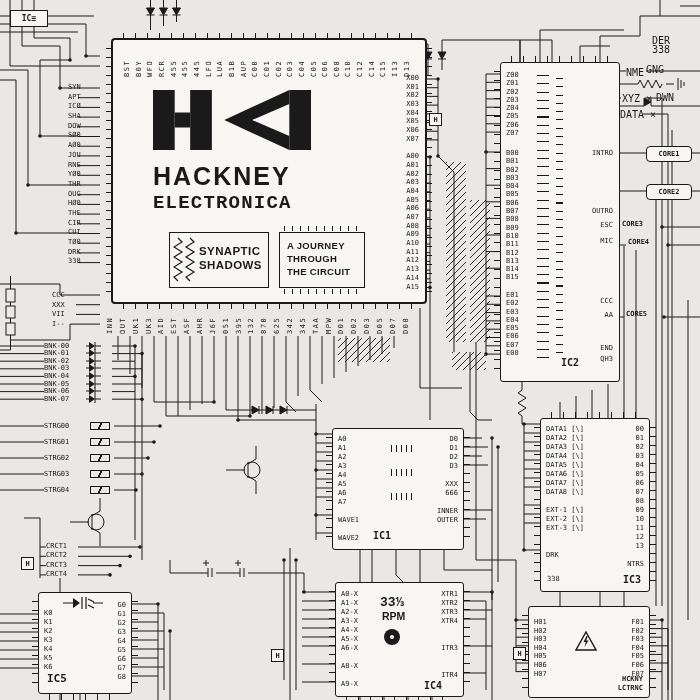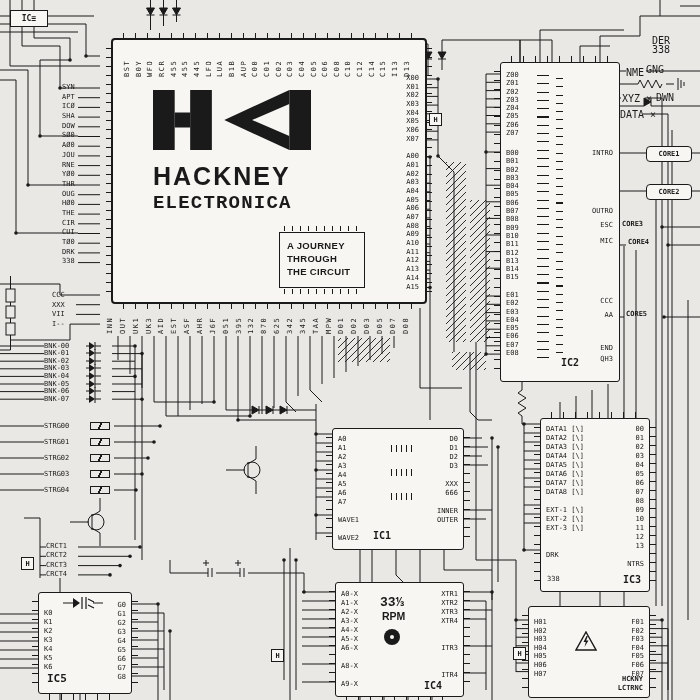--- a/index.html
+++ b/index.html
@@ -35,21 +35,21 @@
   .brand2{position:absolute;left:40px;top:152px;font-family:Liberation Mono, monospace;font-weight:900;font-size:19px;letter-spacing:1.2px}
   .tbox{position:absolute;left:56px;top:192px;width:98px;height:54px;border:1.6px solid #1a1a1a}
   .tbox .ttext{position:absolute;left:29px;top:12px;font-family:"Liberation Sans",sans-serif;font-weight:800;font-size:11.5px;line-height:13.5px;letter-spacing:.4px}
   .tbox svg{position:absolute;left:3px;top:3px}
   .sbox{position:absolute;left:166px;top:192px;width:84px;height:54px;border:1.6px solid #1a1a1a}
   .sbox:before,.sbox:after{content:"";position:absolute;left:4px;right:4px;height:5px;
       background:repeating-linear-gradient(90deg,#1a1a1a 0 1.5px,transparent 1.5px 8px)}
   .sbox:before{top:-7px}.sbox:after{bottom:-7px}
   .sbox .stext{position:absolute;left:7px;top:7px;font-family:"Liberation Sans",sans-serif;font-weight:800;font-size:9.5px;line-height:12.8px;letter-spacing:.3px}
 
-  #leftlabels{left:62px;top:83px;width:26px}
+  #leftlabels{left:68px;top:83px;width:26px}
   #leftlower{left:52px;top:291px;width:26px}
   #botpins{left:106px;top:302px;width:304px;height:32px}
 
   #ic2{left:500px;top:62px;width:118px;height:318px}
   #ic2 .z{left:5px;top:8px}#ic2 .b{left:5px;top:86px}#ic2 .e{left:5px;top:228px}
   #ic2 .stub1{position:absolute;left:36px;top:12px;width:12px;height:284px;background:repeating-linear-gradient(180deg,#1a1a1a 0 1px,transparent 1px 8.3px)}
   #ic2 .stub2{position:absolute;left:55px;top:15px;width:7px;height:278px;background:repeating-linear-gradient(180deg,#1a1a1a 0 1px,transparent 1px 8.3px)}
   #ic2 .rp{position:absolute;right:6px;font-size:7px;white-space:pre}
   .p-intro{top:86px}.p-outro{top:144px}.p-esc{top:158px}.p-mic{top:174px}
   .p-ccc{top:234px}.p-aa{top:248px}.p-end{top:281px}.p-qh3{top:292px}
@@ -318,20 +318,32 @@
     <g fill="#1a1a1a">
       <rect x="0" y="0" width="14" height="56"></rect>
       <rect x="24" y="0" width="14" height="56"></rect>
       <rect x="14" y="21" width="10" height="14"></rect>
       <polygon points="46,28 88,0 88,13 64,28 88,43 88,56"></polygon>
       <rect x="88" y="0" width="14" height="56"></rect>
     </g>
   </svg>
   <div class="brand1">HACKNEY</div>
   <div class="brand2">ELECTRONICA</div>
+  <div class="tbox">
+    <svg width="24" height="50" viewBox="0 0 24 50">
+      <g stroke="#1a1a1a" fill="none" stroke-width="1.2">
+        <polyline points="5,2 9,6 1,11 9,16 1,21 9,26 1,31 9,36 1,41 5,45"></polyline>
+        <polyline points="17,2 21,6 13,11 21,16 13,21 21,26 13,31 21,36 13,41 17,45"></polyline>
+      </g>
+    </svg>
+    <div class="ttext">
+      <div>SYNAPTIC</div>
+      <div>SHADOWS</div>
+    </div>
+  </div>
   <div class="sbox">
     <div class="stext">
         <div>A JOURNEY</div>
         <div>THROUGH</div>
         <div>THE CIRCUIT</div>
       </div>
   </div>
 </div>
 
 <div class="plist lh97" id="leftlabels">

